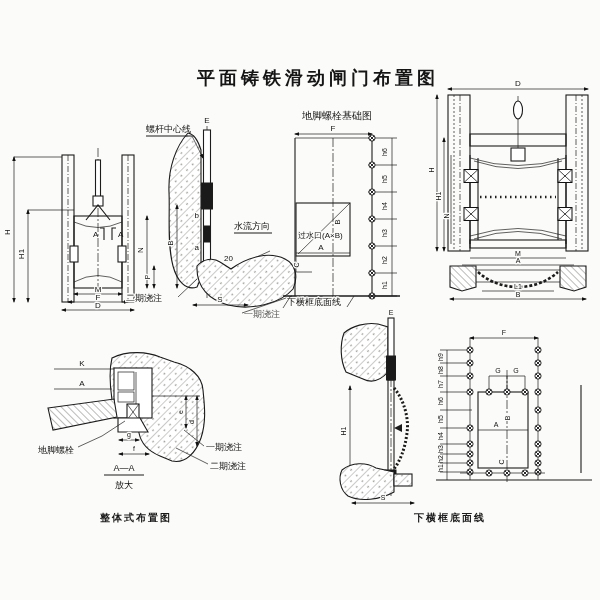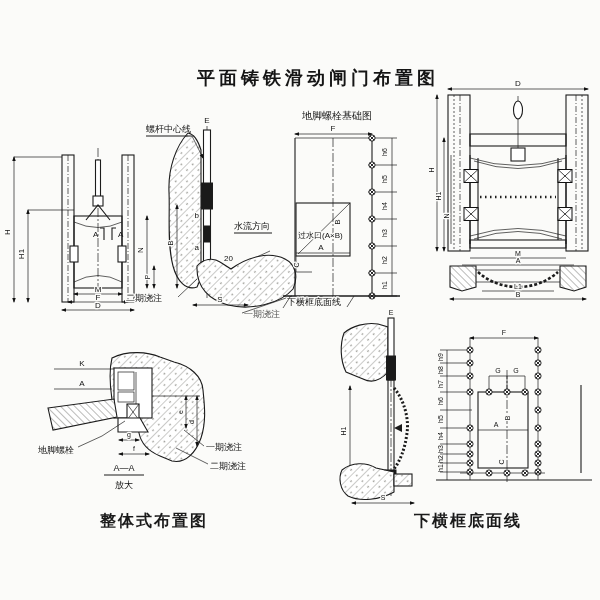--- a/index.html
+++ b/index.html
@@ -1,21 +1,21 @@
 <!DOCTYPE html>
 <html><head>
 <meta charset="utf-8">
 <style>
   html,body{margin:0;padding:0;}
   body{width:600px;height:600px;background:#fbfbf9;position:relative;overflow:hidden;
        font-family:"Liberation Sans","DejaVu Sans",sans-serif;color:#111;}
   .abs{position:absolute;}
   #title{top:66px;left:0;right:0;text-align:center;padding-left:36px;
          font-size:18px;font-weight:bold;letter-spacing:4px;color:#151515;}
-  .caption{font-size:16px;font-weight:bold;letter-spacing:2px;color:#1a1a1a;}
+  .caption{font-size:10px;font-weight:bold;letter-spacing:2px;color:#1a1a1a;}
   #cap-left{top:511px;left:100px;}
   #cap-right{top:511px;left:414px;}
   svg{position:absolute;top:0;left:0;}
   svg text{fill:#111;stroke:none;font-family:"Liberation Sans","DejaVu Sans",sans-serif;}
   .t7{font-size:7px;}
   .t8{font-size:8px;}
   .t9{font-size:9px;}
   .t10{font-size:10px;}
   .halo{paint-order:stroke;stroke:#fbfbf9;stroke-width:2.5px;stroke-linejoin:round;}
   .thin{stroke-width:0.7;}

